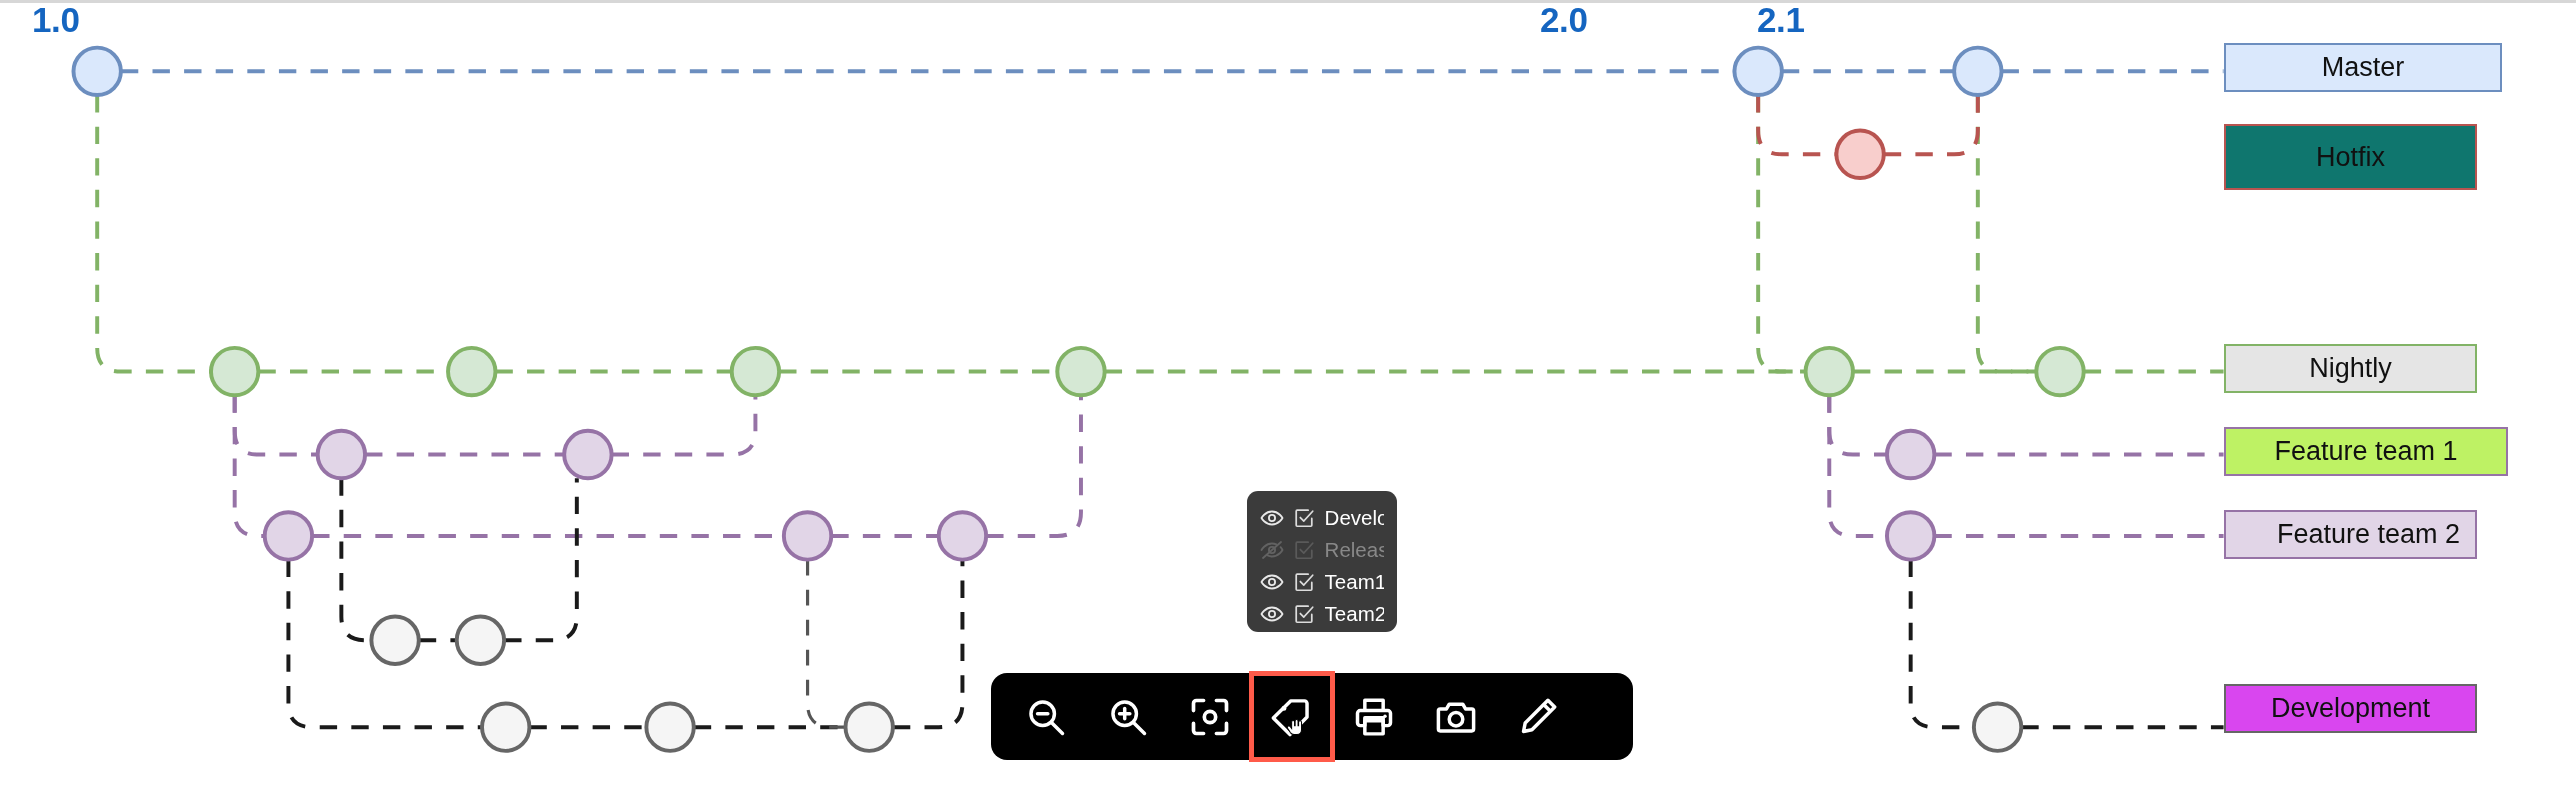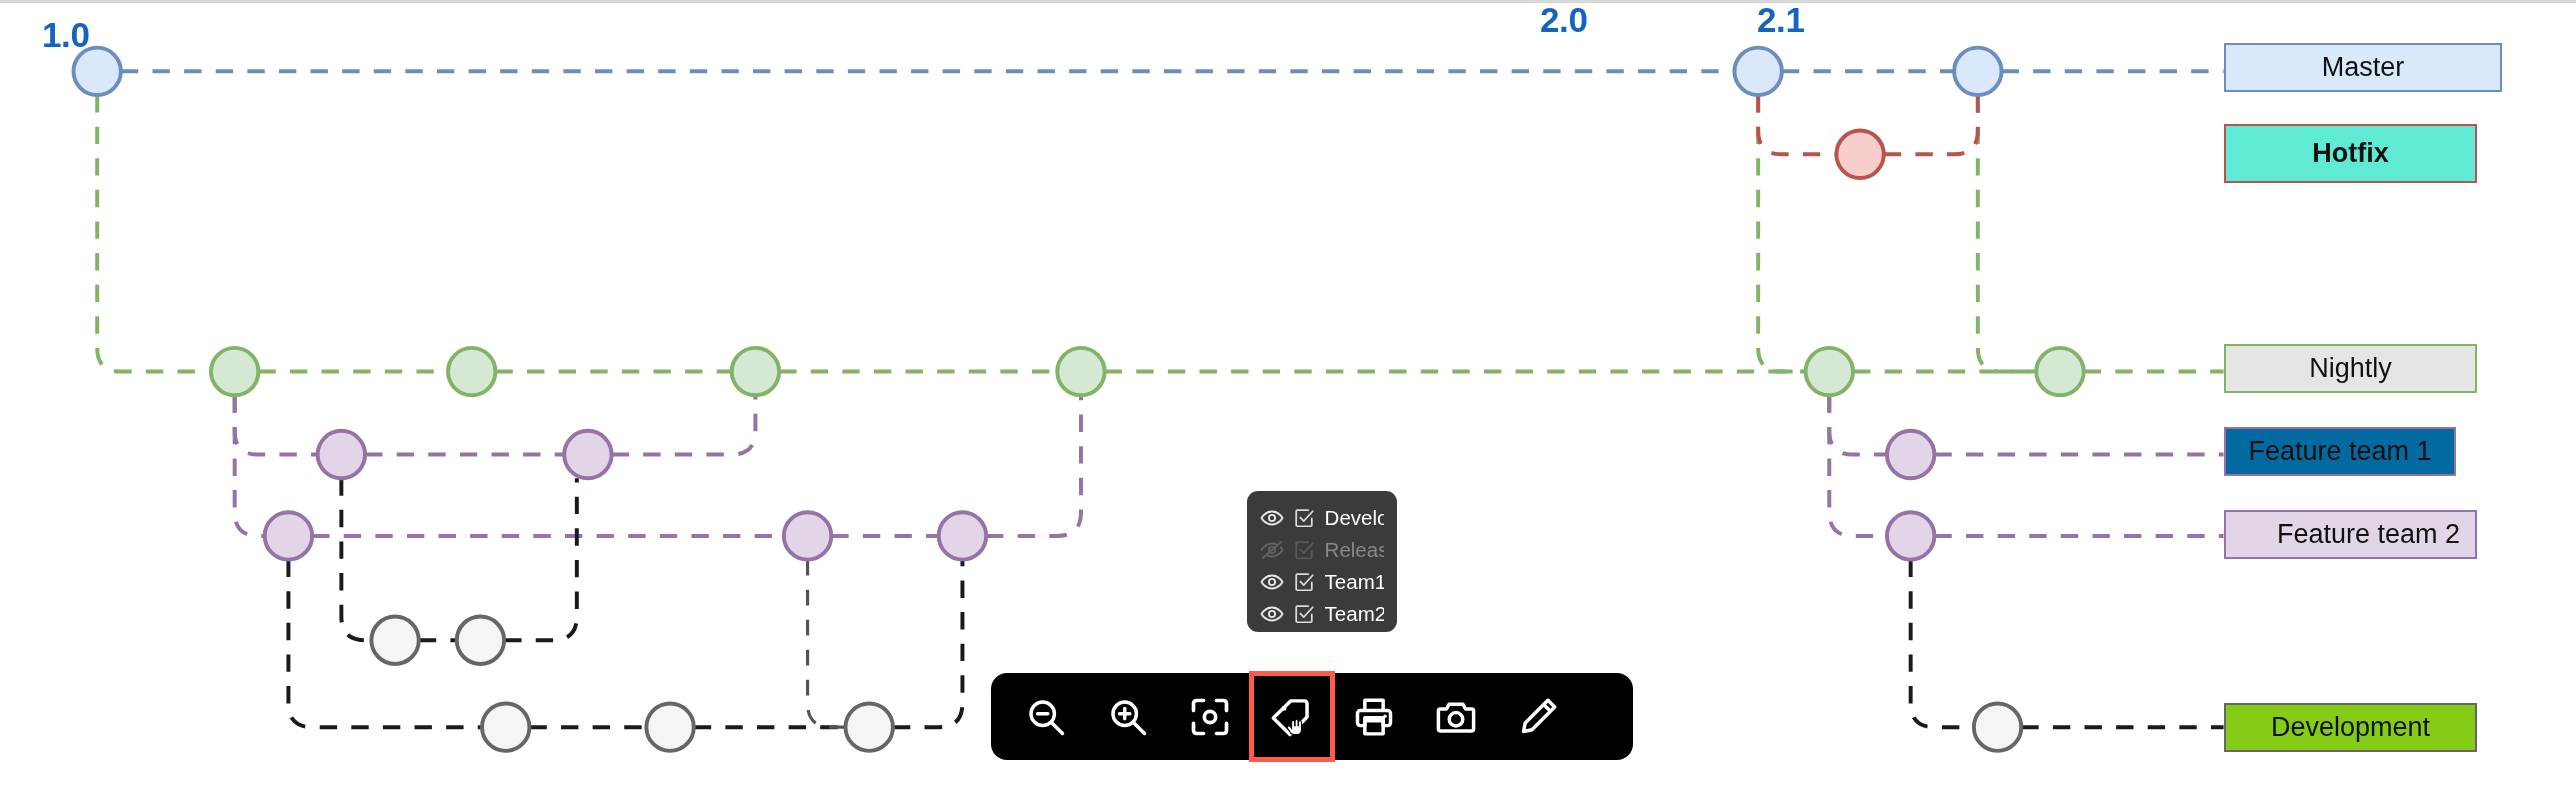--- a/index.html
+++ b/index.html
@@ -160,32 +160,32 @@
       <circle cx="500" cy="810" r="30" fill="#f5f5f5" stroke="#666666" stroke-width="5"></circle>
       <circle cx="608" cy="810" r="30" fill="#f5f5f5" stroke="#666666" stroke-width="5"></circle>
       <circle cx="640" cy="920" r="30" fill="#f5f5f5" stroke="#666666" stroke-width="5"></circle>
       <circle cx="848" cy="920" r="30" fill="#f5f5f5" stroke="#666666" stroke-width="5"></circle>
       <circle cx="1100" cy="920" r="30" fill="#f5f5f5" stroke="#666666" stroke-width="5"></circle>
       <circle cx="2528" cy="920" r="30" fill="#f5f5f5" stroke="#666666" stroke-width="5"></circle>
     </g>
 </svg>
 
 <div id="vtags">
-    <div class="vtag" style="left: 32px; top: 15px; margin-left: 10px;">1.0</div>
+    <div class="vtag" style="left: 32px; top: 0px;">1.0</div>
     <div class="vtag" style="left: 1540px; top: 0px;">2.0</div>
     <div class="vtag" style="left: 1757px; top: 0px;">2.1</div>
   </div>
 
 <div id="blabels">
     <div class="blabel" style="left: 2224px; top: 43px; width: 278px; height: 49px; background: rgb(218, 232, 252); border-color: rgb(108, 142, 191);">Master</div>
-    <div class="blabel" style="left: 2224px; top: 124px; width: 253px; height: 59px; background: #5eead4; border-color: rgb(184, 84, 80); font-weight: bold;">Hotfix</div>
+    <div class="blabel" style="left: 2224px; top: 124px; width: 253px; height: 66px; background: #0f766e; border-color: rgb(184, 84, 80);">Hotfix</div>
     <div class="blabel" style="left: 2224px; top: 344px; width: 253px; height: 49px; background: #e5e5e5; border-color: rgb(130, 179, 102);">Nightly</div>
-    <div class="blabel" style="left: 2224px; top: 427px; width: 232px; height: 49px; background: #0369a1; border-color: rgb(150, 115, 166);">Feature team 1</div>
+    <div class="blabel" style="left: 2224px; top: 427px; width: 284px; height: 49px; background: #bef264; border-color: rgb(150, 115, 166);">Feature team 1</div>
     <div class="blabel" style="left: 2224px; top: 510px; width: 253px; height: 49px; background: rgb(225, 213, 231); border-color: rgb(150, 115, 166); padding-left: 36px;">Feature team 2</div>
-    <div class="blabel" style="left: 2224px; top: 703px; width: 253px; height: 49px; background: #84cc16; border-color: rgb(102, 102, 102);">Development</div>
+    <div class="blabel" style="left: 2224px; top: 684px; width: 253px; height: 49px; background: #d946ef; border-color: rgb(102, 102, 102);">Development</div>
   </div>
 
 <div id="legend">
     <div class="lrow">
       <span>
         <svg width="24" height="24" viewBox="0 0 24 24" fill="none" stroke="#e8e8e8" stroke-width="1.8" stroke-linecap="round" stroke-linejoin="round">
           <path d="M1.5 12S5 5.5 12 5.5 22.5 12 22.5 12 19 18.5 12 18.5 1.5 12 1.5 12z"></path>
           <circle cx="12" cy="12" r="3.1"></circle>
         </svg>
       </span>

